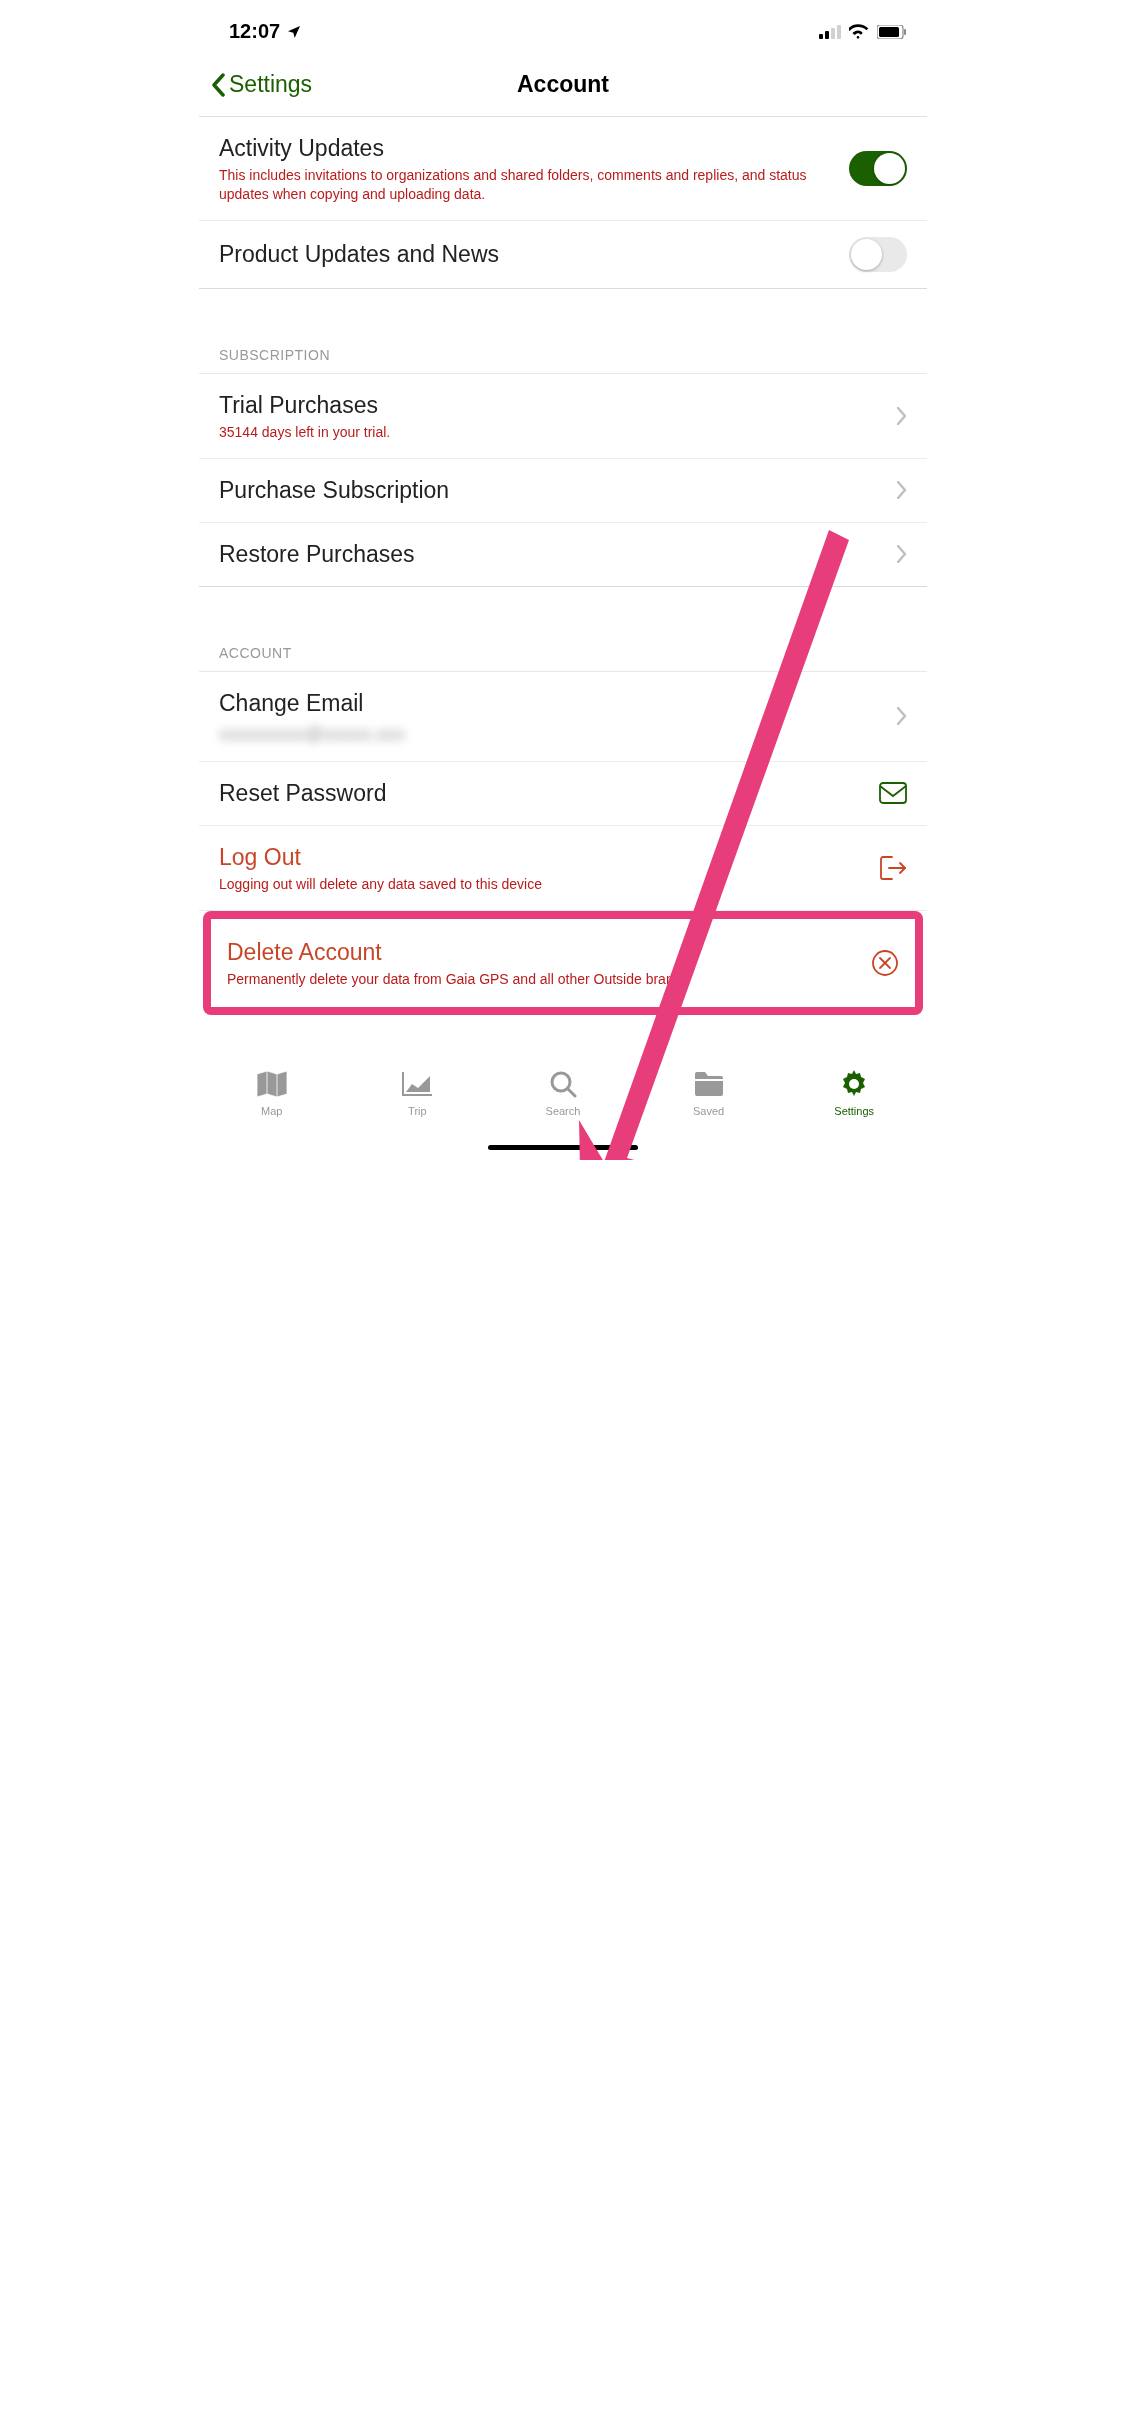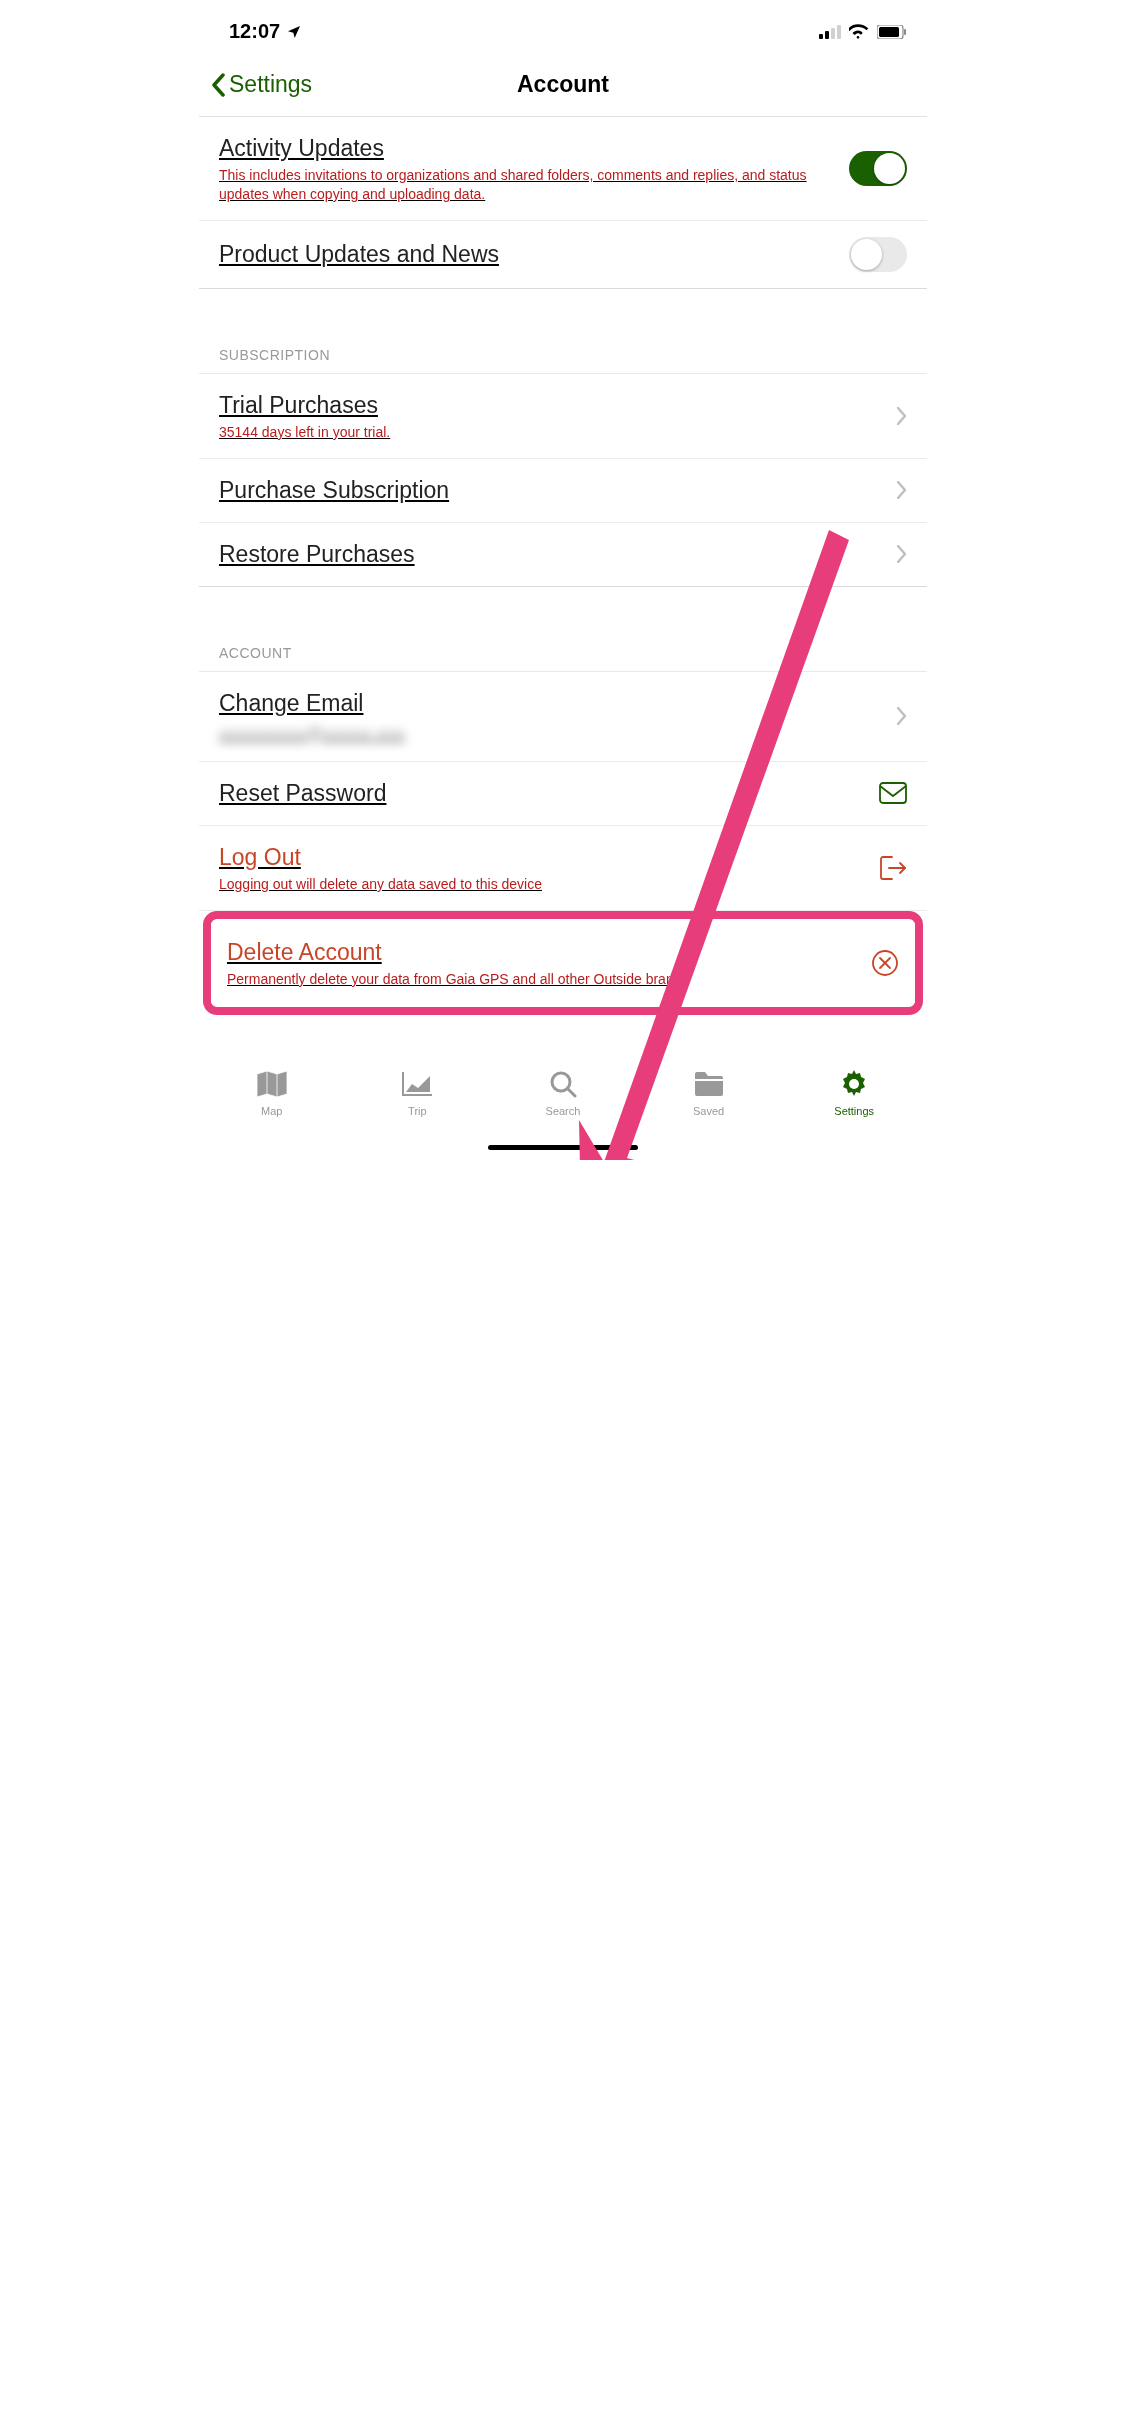--- a/index.html
+++ b/index.html
@@ -55,21 +55,20 @@
       transform: translateX(-50%);
       font-size: 23px;
       font-weight: 600;
     }
     .row {
       padding: 16px 20px;
       background: #fff;
       display: flex;
       align-items: center;
       border-bottom: 1px solid #ebebeb;
-      text-decoration: underline;
     }
     .row:last-child {
       border-bottom: none;
     }
     .row-content {
       flex: 1;
     }
     .row-title {
       font-size: 23px;
       color: #222;
@@ -126,21 +125,21 @@
       margin-left: 12px;
     }
     .blur-text {
       filter: blur(5px);
       color: #999;
       font-size: 19px;
       margin-top: 4px;
     }
     .highlight-box {
       border: 8px solid #e83d7b;
-      border-radius: 14px;
+      border-radius: 8px;
       margin: 0 4px;
       padding: 4px 0;
     }
     .highlight-box .row {
       border-bottom: none;
       padding: 14px 16px;
     }
     .annotation-arrow {
       position: absolute;
       pointer-events: none;

